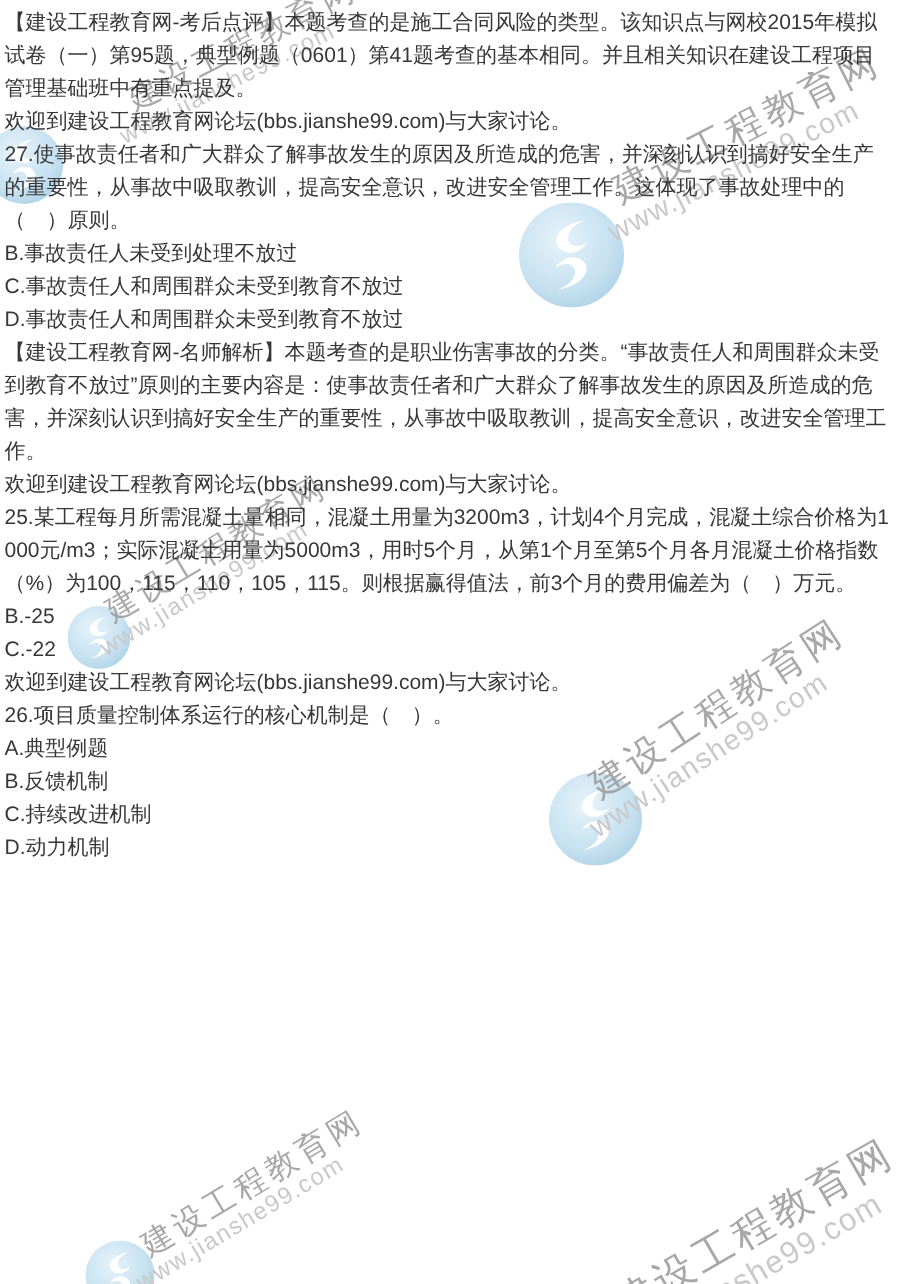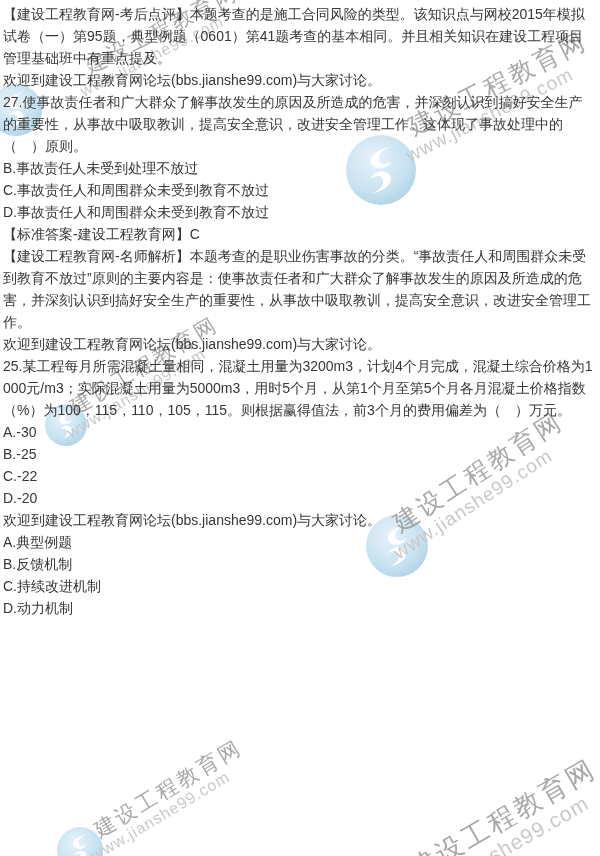--- a/index.html
+++ b/index.html
@@ -138,27 +138,25 @@
     </div>
   </div>
 
   <div class="content">
     <p>【建设工程教育网-考后点评】本题考查的是施工合同风险的类型。该知识点与网校2015年模拟试卷（一）第95题，典型例题（0601）第41题考查的基本相同。并且相关知识在建设工程项目管理基础班中有重点提及。</p>
     <p>欢迎到建设工程教育网论坛(bbs.jianshe99.com)与大家讨论。</p>
     <p>27.使事故责任者和广大群众了解事故发生的原因及所造成的危害，并深刻认识到搞好安全生产的重要性，从事故中吸取教训，提高安全意识，改进安全管理工作。这体现了事故处理中的（　）原则。</p>
     <p>B.事故责任人未受到处理不放过</p>
     <p>C.事故责任人和周围群众未受到教育不放过</p>
     <p>D.事故责任人和周围群众未受到教育不放过</p>
-    <p>【标准答案-建设工程教育网】C</p>
     <p>【建设工程教育网-名师解析】本题考查的是职业伤害事故的分类。“事故责任人和周围群众未受到教育不放过”原则的主要内容是：使事故责任者和广大群众了解事故发生的原因及所造成的危害，并深刻认识到搞好安全生产的重要性，从事故中吸取教训，提高安全意识，改进安全管理工作。</p>
     <p>欢迎到建设工程教育网论坛(bbs.jianshe99.com)与大家讨论。</p>
     <p>25.某工程每月所需混凝土量相同，混凝土用量为3200m3，计划4个月完成，混凝土综合价格为1000元/m3；实际混凝土用量为5000m3，用时5个月，从第1个月至第5个月各月混凝土价格指数（%）为100，115，110，105，115。则根据赢得值法，前3个月的费用偏差为（　）万元。</p>
-    <p>A.-30</p>
     <p>B.-25</p>
     <p>C.-22</p>
-    <p>D.-20</p>
     <p>欢迎到建设工程教育网论坛(bbs.jianshe99.com)与大家讨论。</p>
+    <p>26.项目质量控制体系运行的核心机制是（　）。</p>
     <p>A.典型例题</p>
     <p>B.反馈机制</p>
     <p>C.持续改进机制</p>
     <p>D.动力机制</p>
   </div>
 </div>
 
 </body></html>

